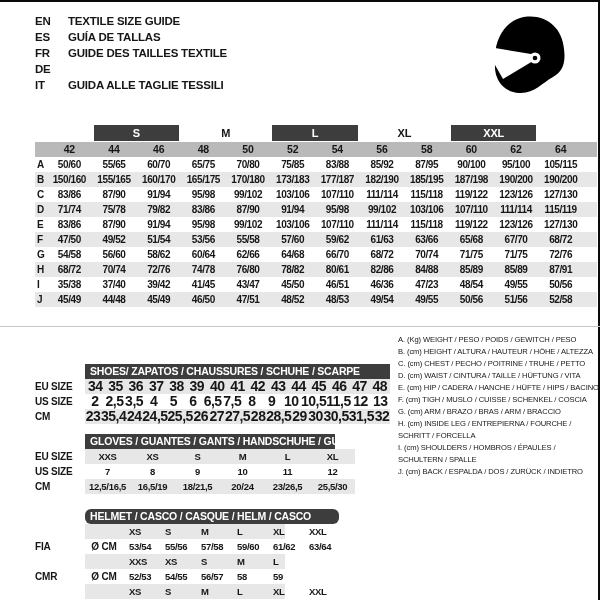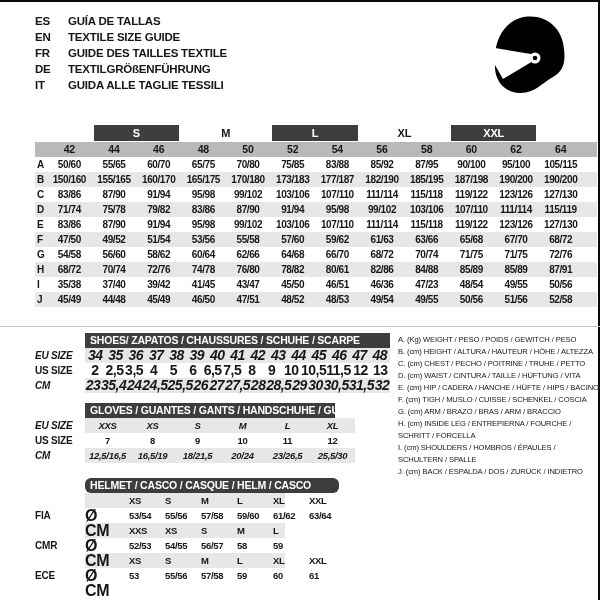--- a/index.html
+++ b/index.html
@@ -26,28 +26,28 @@
   .t-groups{height:17px;line-height:17px;font-size:11px;letter-spacing:-0.2px;}
   .t-group{text-align:center;}
   .t-group.dark{background:var(--dark);color:#fff;margin:0 2px;height:16px;line-height:16px;}
   .t-group.plain{color:var(--ink);}
   .t-sizes{background:var(--mid);font-size:10.5px;letter-spacing:-0.2px;}
   .t-row.shaded{background:var(--stripe);}
   .t-cell{text-align:center;white-space:nowrap;}
   .t-label{text-align:left;padding-left:2px;}
 
   
-  .b-table{position:absolute;left:35px;}
+  .b-table{position:absolute;left:35px;margin-top:31px;}
   .bar{background:var(--dark);color:#fff;height:15px;line-height:15px;font-weight:bold;
        font-size:10.5px;letter-spacing:-0.2px;padding-left:5px;margin-left:50px;white-space:nowrap;overflow:hidden;}
   .b-grid{display:grid;height:15px;line-height:15px;font-weight:bold;}
   .b-label{font-size:10px;letter-spacing:-0.2px;text-align:left;}
-  .b-unit{font-size:16px;text-align:left;letter-spacing:-0.2px;}
+  .b-unit{font-size:10px;text-align:center;letter-spacing:-0.2px;}
   .b-cell{text-align:center;font-size:9.5px;letter-spacing:-0.3px;white-space:nowrap;}
-  .shaded-full{background:linear-gradient(to right,transparent 50px,var(--stripe) 50px);font-style:italic;}
+  .shaded-full{background:linear-gradient(to right,transparent 50px,var(--stripe) 50px);}
 
   .shoes-table{top:333px;width:355px;}
   .shoes-table .bar{width:300px;}
   .shoes-grid{grid-template-columns:50px repeat(15,1fr);}
   .shoes-grid .b-cell{font-size:14px;letter-spacing:-0.5px;}
 
   .gloves-table{top:403px;width:320px;}
   .gloves-table .bar{width:245px;}
   .gloves-grid{grid-template-columns:50px repeat(6,1fr);}
 
@@ -65,34 +65,33 @@
 </style>
 </head>
 <body>
 
 <div class="canvas">
   <div class="frame-top"></div>
   <div class="frame-right"></div>
 
   <div class="lang-block">
       <div class="lang-row">
+        <span class="lang-code">EN</span>
+        <span class="lang-title">TEXTILE SIZE GUIDE</span>
+      </div>
+      <div class="lang-row">
         <span class="lang-code">ES</span>
         <span class="lang-title">GUÍA DE TALLAS</span>
-      </div>
-      <div class="lang-row">
-        <span class="lang-code">EN</span>
-        <span class="lang-title">TEXTILE SIZE GUIDE</span>
       </div>
       <div class="lang-row">
         <span class="lang-code">FR</span>
         <span class="lang-title">GUIDE DES TAILLES TEXTILE</span>
       </div>
       <div class="lang-row">
         <span class="lang-code">DE</span>
-        <span class="lang-title">TEXTILGRÖßENFÜHRUNG</span>
       </div>
       <div class="lang-row">
         <span class="lang-code">IT</span>
         <span class="lang-title">GUIDA ALLE TAGLIE TESSILI</span>
       </div>
     </div>
 
   <div class="helmet-icon">
     <svg viewBox="0 0 82 94" width="82" height="94" aria-hidden="true">
       <path d="M 34 6 C 56 0 76 13 78 37 C 80 52 76 60 67 65 C 56 71 48 82 33 81 C 18 80 8 68 9 52 L 9 43 C 10 25 20 10 34 6 Z" fill="#000"></path>

